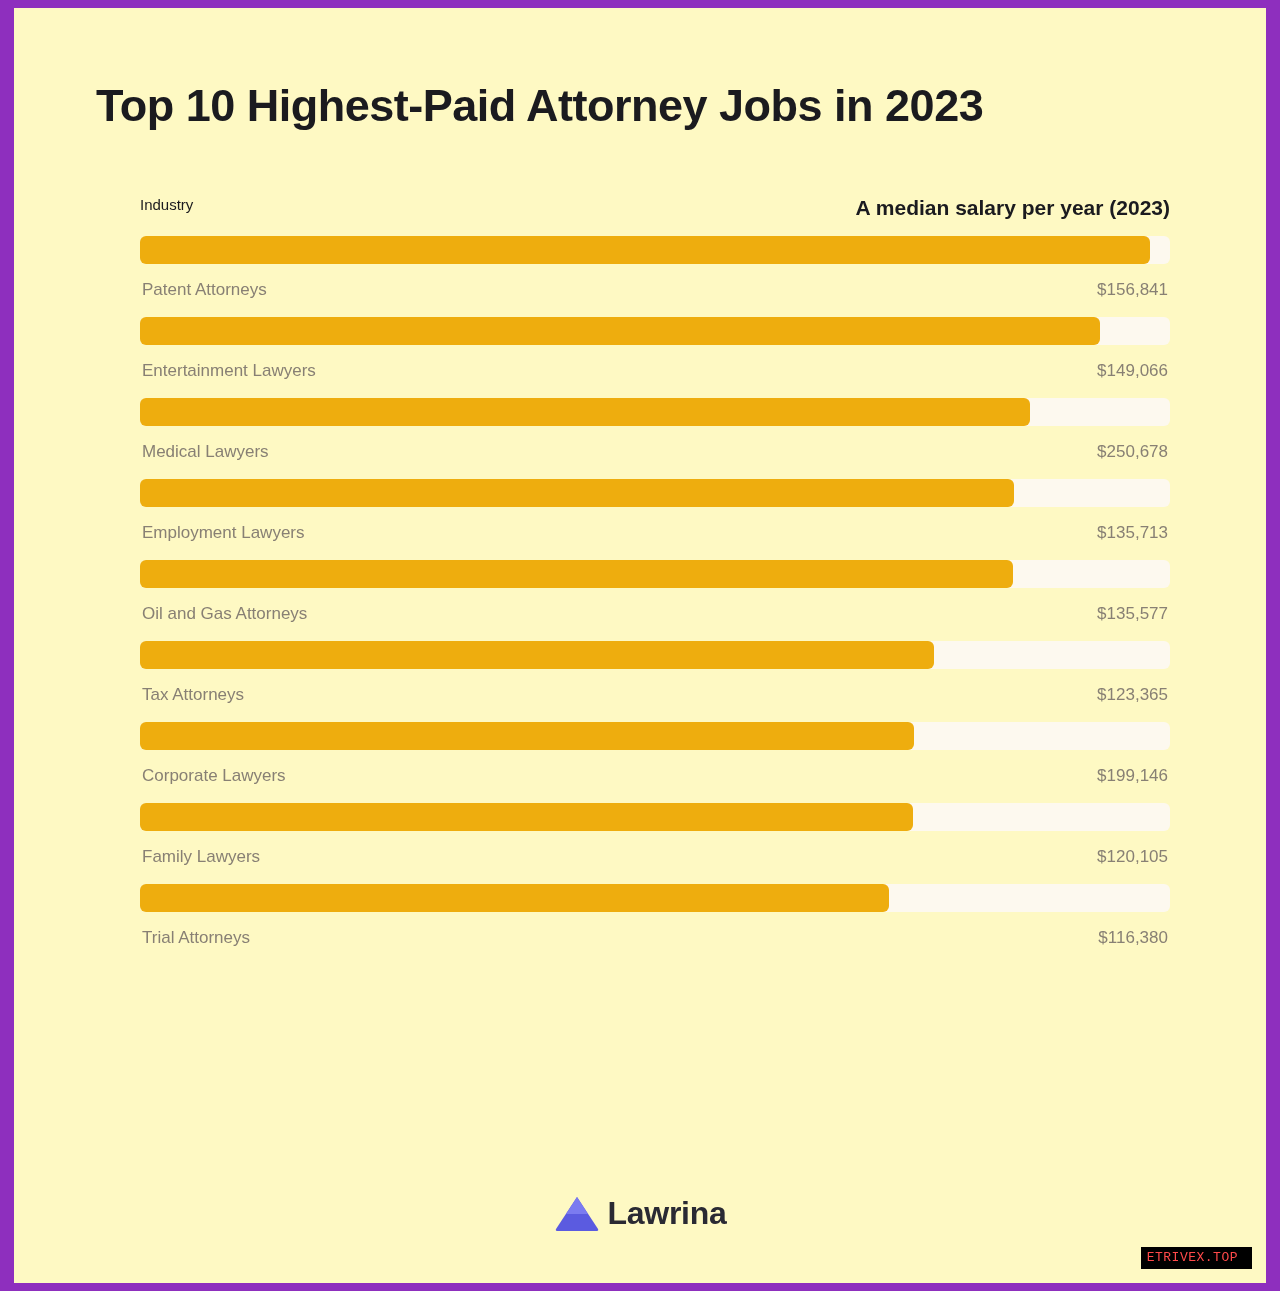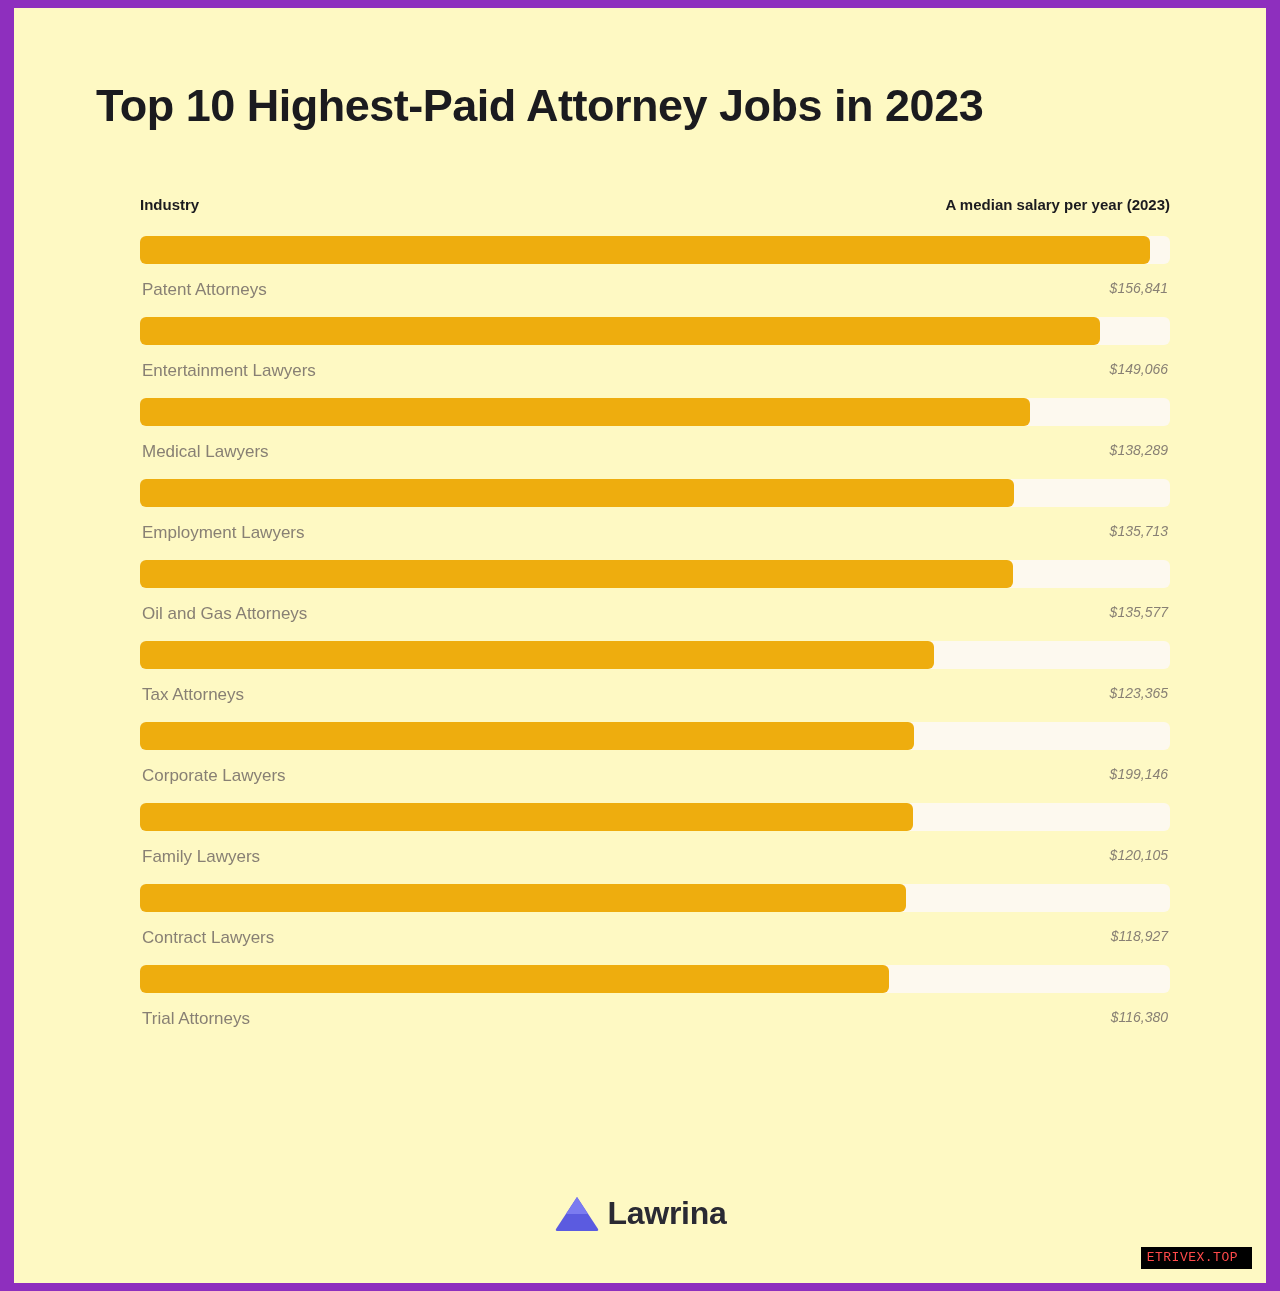--- a/index.html
+++ b/index.html
@@ -48,28 +48,28 @@
     left: 126px;
     top: 188px;
     width: 1030px;
     height: 20px;
   }
   .header-left {
     position: absolute;
     left: 0;
     top: 0;
     font-size: 15px;
-    font-weight: bold;
+    font-weight: normal;
     color: #1b1b1f;
   }
   .header-right {
     position: absolute;
     right: 0;
     top: 0;
-    font-size: 15px;
+    font-size: 21px;
     font-weight: bold;
     color: #1b1b1f;
     text-align: right;
     white-space: nowrap;
   }
   .rows {
     position: absolute;
     left: 126px;
     top: 228px;
     width: 1030px;
@@ -100,25 +100,24 @@
     left: 2px;
     top: 44px;
     font-size: 17px;
     color: #888074;
     white-space: nowrap;
   }
   .row-value {
     position: absolute;
     right: 2px;
     top: 44px;
-    font-size: 14px;
+    font-size: 17px;
     color: #888074;
     text-align: left;
     white-space: nowrap;
-    font-style: italic;
   }
   .brand {
     position: absolute;
     left: 0;
     top: 1185px;
     width: 1252px;
     display: flex;
     align-items: center;
     justify-content: center;
     gap: 8px;
@@ -172,21 +171,21 @@
             <div class="bar" style="background: rgb(238, 173, 14); width: 960px;"></div>
           </div>
           <div class="row-label">Entertainment Lawyers</div>
           <div class="row-value">$149,066</div>
         </div>
         <div class="row">
           <div class="track" style="background: rgb(253, 249, 239);">
             <div class="bar" style="background: rgb(238, 173, 14); width: 890px;"></div>
           </div>
           <div class="row-label">Medical Lawyers</div>
-          <div class="row-value">$138,289</div>
+          <div class="row-value">$250,678</div>
         </div>
         <div class="row">
           <div class="track" style="background: rgb(253, 249, 239);">
             <div class="bar" style="background: rgb(238, 173, 14); width: 874px;"></div>
           </div>
           <div class="row-label">Employment Lawyers</div>
           <div class="row-value">$135,713</div>
         </div>
         <div class="row">
           <div class="track" style="background: rgb(253, 249, 239);">
@@ -208,27 +207,20 @@
           </div>
           <div class="row-label">Corporate Lawyers</div>
           <div class="row-value">$199,146</div>
         </div>
         <div class="row">
           <div class="track" style="background: rgb(253, 249, 239);">
             <div class="bar" style="background: rgb(238, 173, 14); width: 773px;"></div>
           </div>
           <div class="row-label">Family Lawyers</div>
           <div class="row-value">$120,105</div>
-        </div>
-        <div class="row">
-          <div class="track" style="background: rgb(253, 249, 239);">
-            <div class="bar" style="background: rgb(238, 173, 14); width: 766px;"></div>
-          </div>
-          <div class="row-label">Contract Lawyers</div>
-          <div class="row-value">$118,927</div>
         </div>
         <div class="row">
           <div class="track" style="background: rgb(253, 249, 239);">
             <div class="bar" style="background: rgb(238, 173, 14); width: 749px;"></div>
           </div>
           <div class="row-label">Trial Attorneys</div>
           <div class="row-value">$116,380</div>
         </div>
       </div>
 

